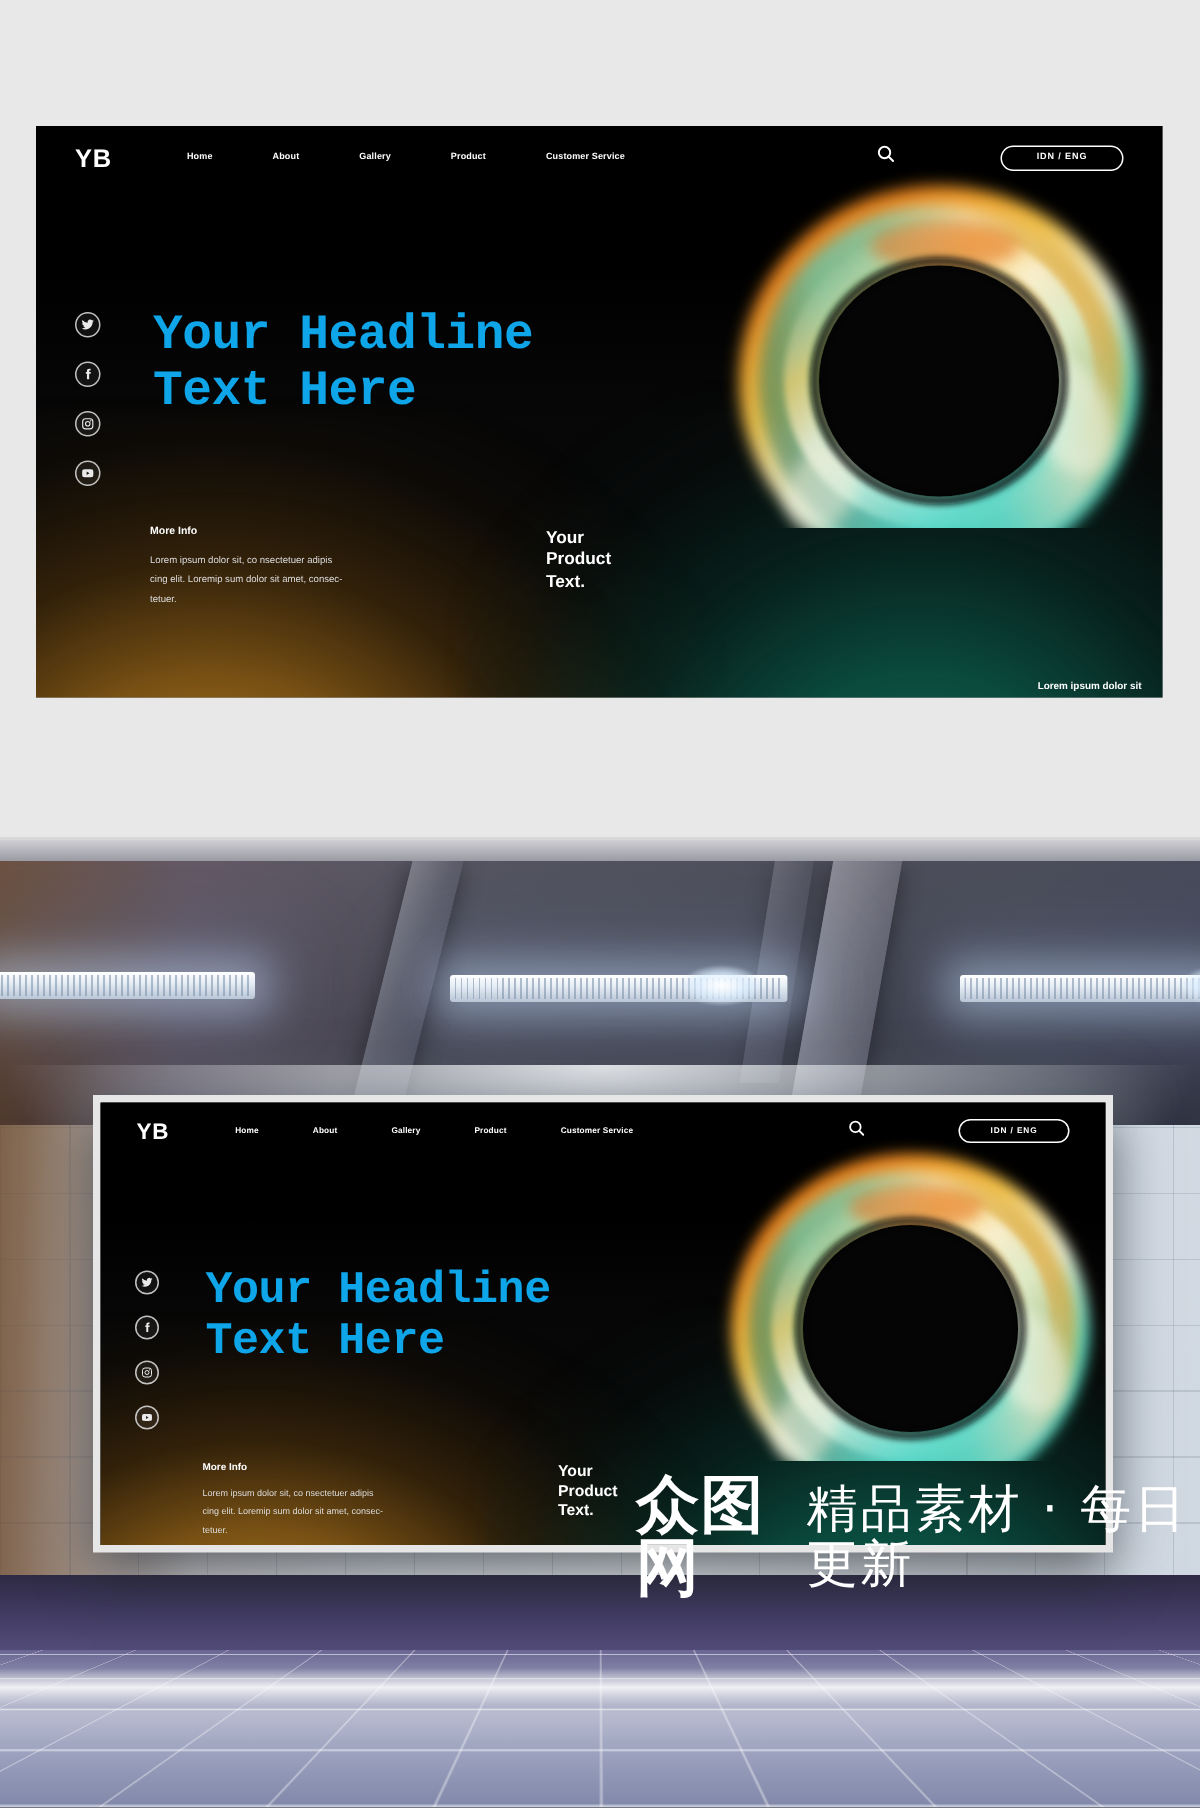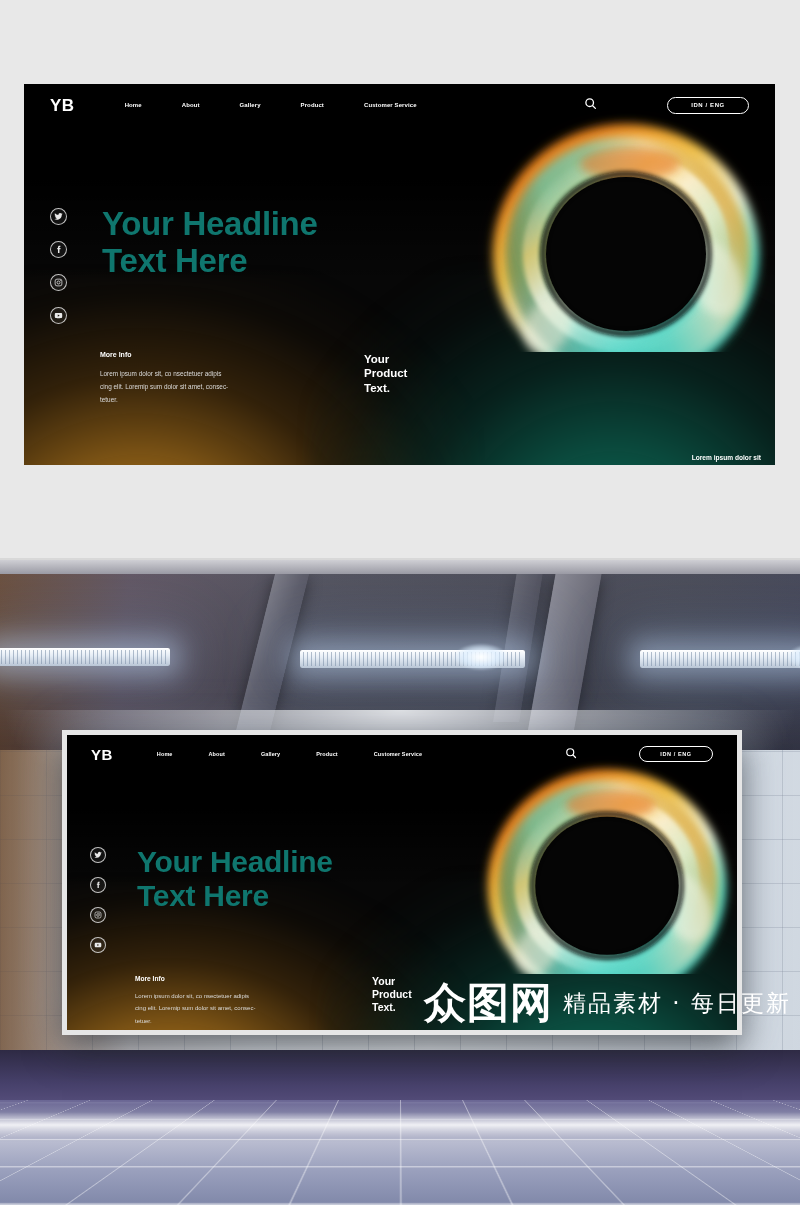--- a/index.html
+++ b/index.html
@@ -85,22 +85,23 @@
     border:1px solid rgba(225,225,225,.85);
     background:rgba(255,255,255,.06);
     display:flex; align-items:center; justify-content:center;
     color:#eaeaea;
   }
   .social svg{ display:block; }
 
   
   .headline{
     position:absolute; z-index:6;
-    color:#0f766e; font-weight:bold; line-height:1.12;
+    color:#0ea5e9; font-weight:bold; line-height:1.12;
     letter-spacing:-.3px;
+    font-family:Liberation Mono, monospace;
   }
 
   
   .moreinfo{ position:absolute; z-index:6; }
   .moreinfo-title{ color:#fff; font-weight:bold; }
   .moreinfo-body{ color:#dcdcdc; }
   .moreinfo-body p{ margin:0; }
 
   
   .producttext{
@@ -216,21 +217,21 @@
     position:absolute; left:424px; top:982px; z-index:20;
     display:flex; align-items:center; color:#fff;
   }
   .wm-logo{
     font-size:42px; font-weight:bold; letter-spacing:1px; line-height:1;
     font-family:"DejaVu Sans", sans-serif;
     color:#fff;
   }
   .wm-right{ margin-left:10px; padding-top:2px; }
   .wm-tag{
-    font-size:23px; letter-spacing:2px; line-height:1.1; color:#fff;
+    font-size:34px; letter-spacing:2px; line-height:1.1; color:#fff;
     font-family:"DejaVu Sans", sans-serif; font-weight:500;
   }
   .wm-id{
     margin-top:5px; font-size:15px; color:#f0f0f0; text-align:center;
     font-family:"DejaVu Sans", sans-serif;
     display:flex; align-items:center; justify-content:center; gap:8px;
   }
   .wm-rule{ display:block; width:26px; height:1px; background:rgba(255,255,255,.8); }
 </style>
 </head>

